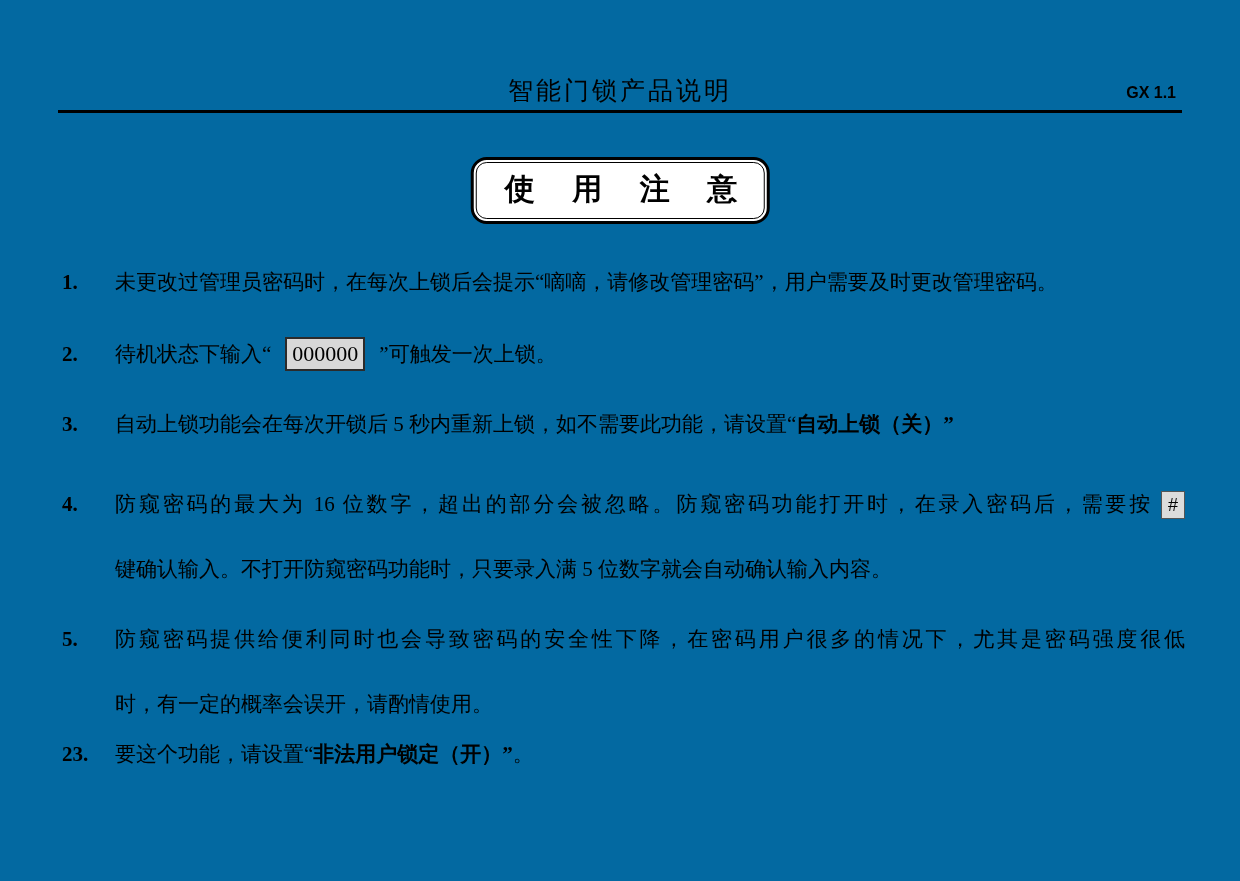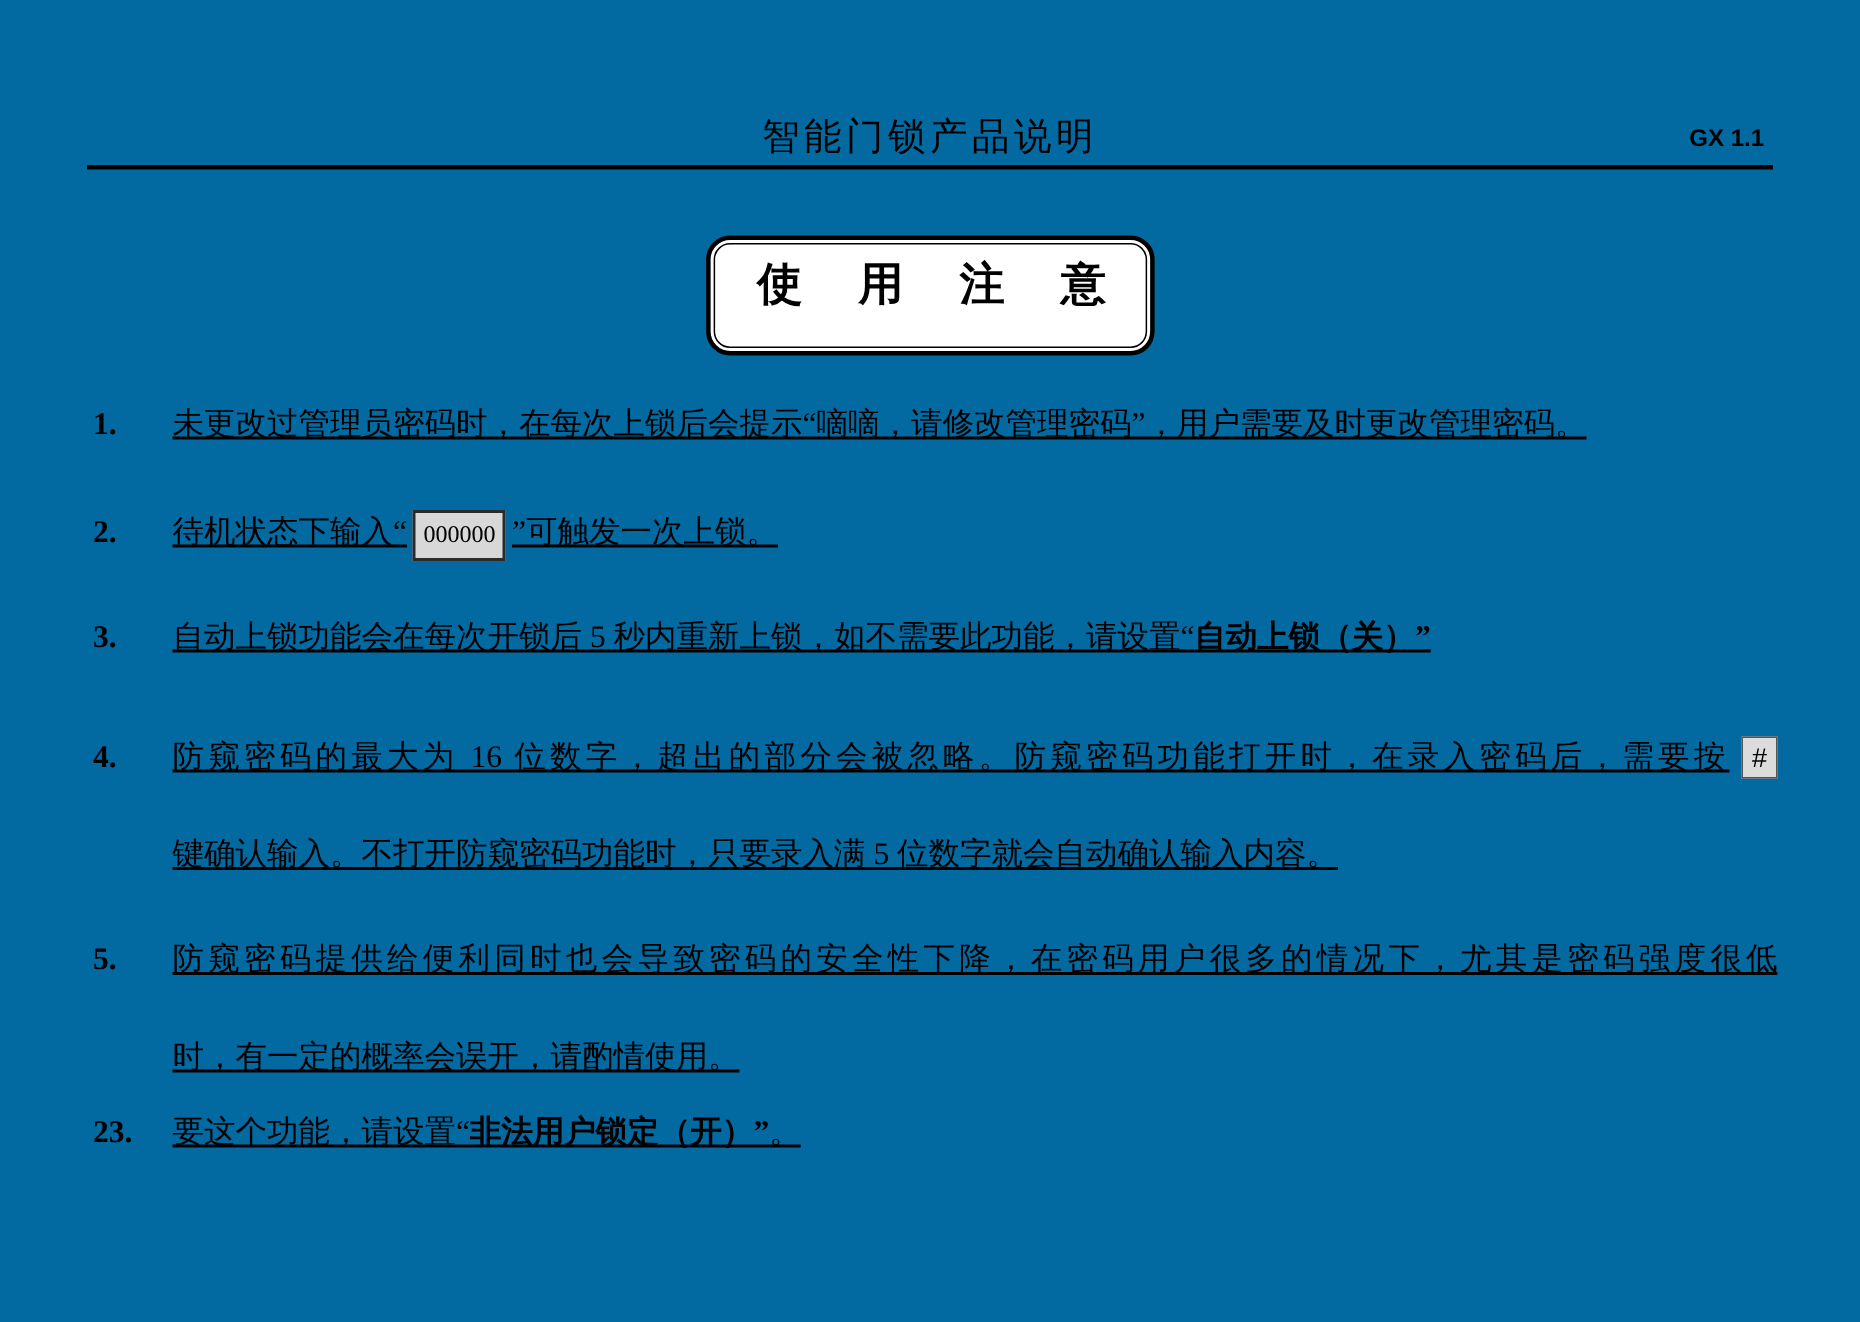--- a/index.html
+++ b/index.html
@@ -53,21 +53,21 @@
     left: 50%;
     transform: translateX(-50%);
     border: 3px solid #000000;
     border-radius: 16px;
     padding: 2px;
     background: #ffffff;
   }
   .title-box-inner {
     border: 1.5px solid #000000;
     border-radius: 11px;
-    padding: 6px 24px 21px 28px;
+    padding: 6px 24px 8px 28px;
   }
   .section-title {
     font-size: 30px;
     font-weight: bold;
     word-spacing: 26px;
     letter-spacing: 2px;
     white-space: nowrap;
   }
 
   
@@ -84,35 +84,35 @@
     width: 48px;
     font-weight: bold;
     line-height: inherit;
   }
   .item .body {
     margin-left: 53px;
     width: 1070px;
   }
   .lh45 { line-height: 45px; }
   .lh65 { line-height: 65px; }
-  .line { display: block; text-decoration: underline; }
+  .line { display: block; }
   .line.fill {
     text-align: justify;
     text-align-last: justify;
   }
   .bold-term { font-weight: bold; }
 
   .code-box {
     display: inline-block;
     background: #d8d8d8;
     border: 2px solid #2b2b2b;
     padding: 0px 5px;
-    margin: 0 4px;
+    margin: 0 14px;
     line-height: 30px;
-    font-size: 16px;
+    font-size: 22px;
     vertical-align: baseline;
   }
   .key-box {
     display: inline-block;
     background: #dcdcdc;
     border: 1.5px solid #555555;
     padding: 0px 6px;
     margin-left: 8px;
     line-height: 26px;
     font-size: 18px;

